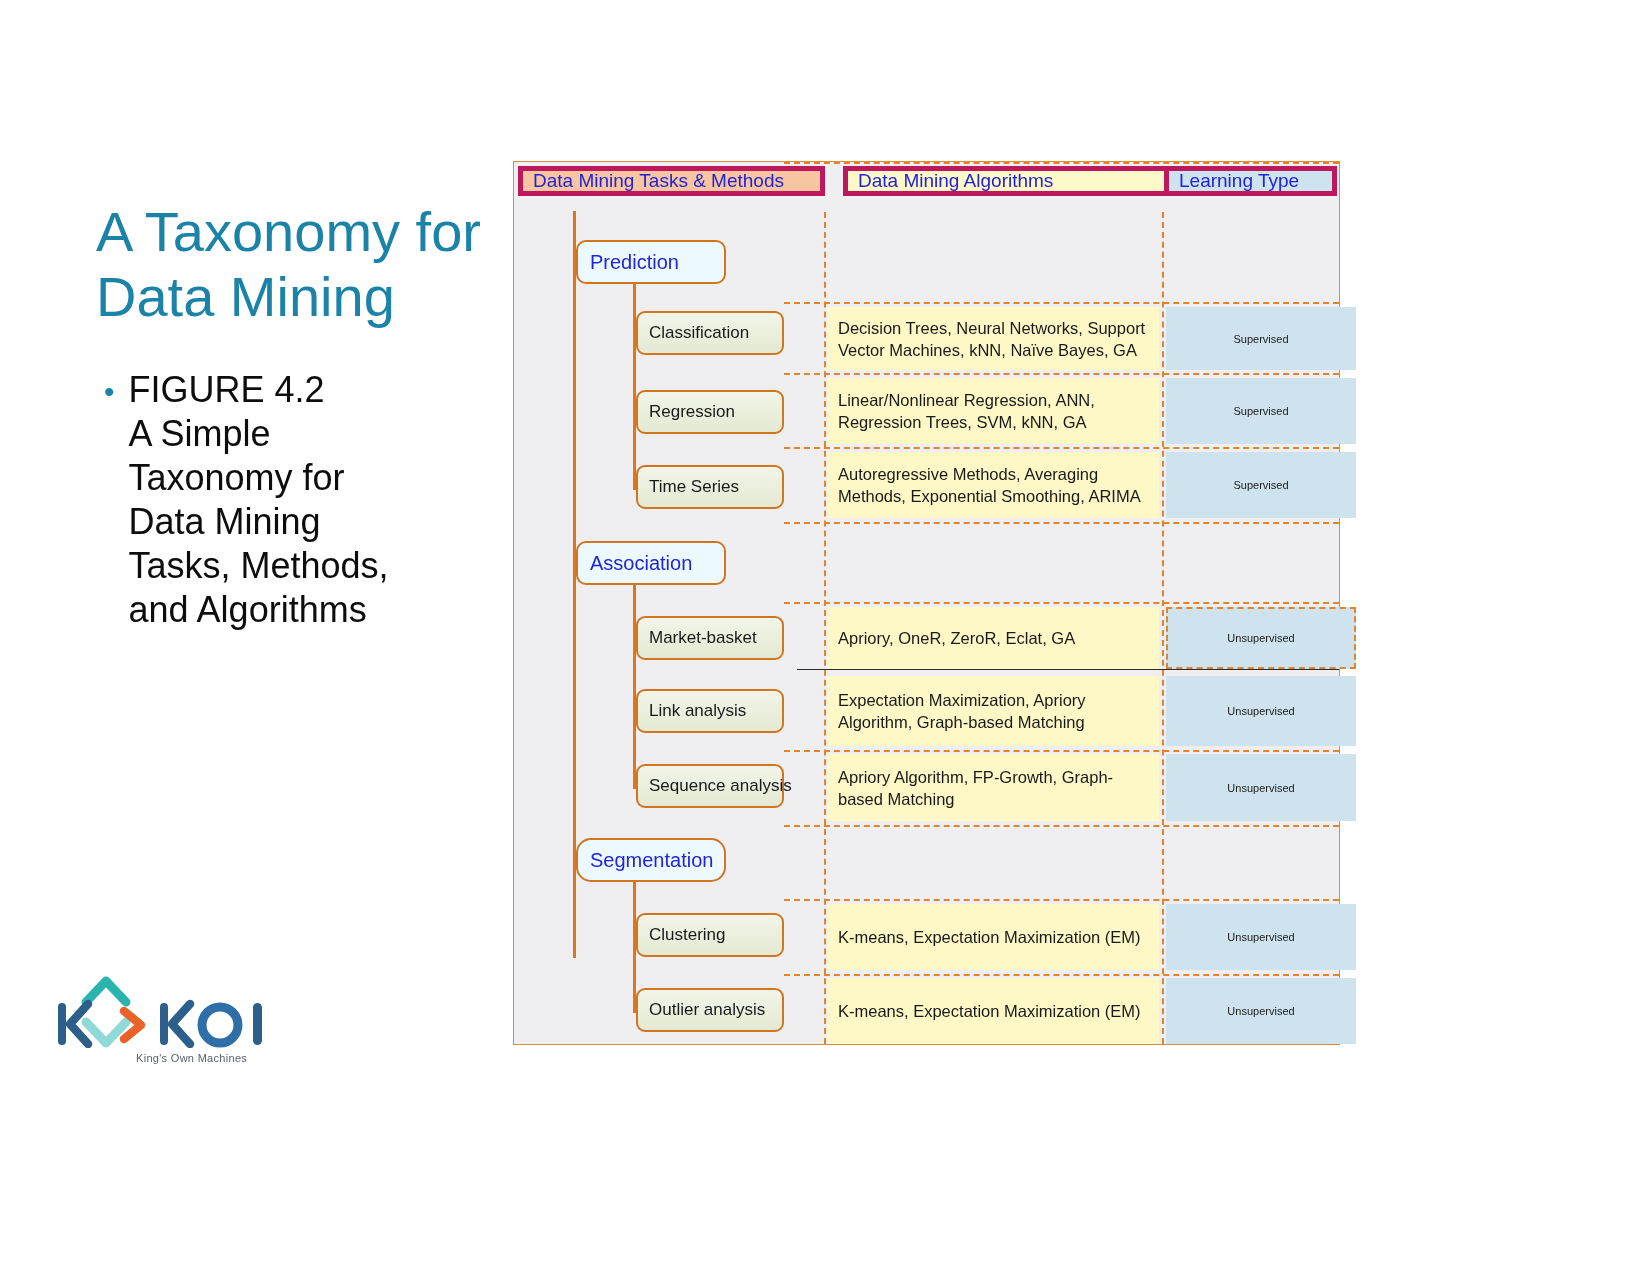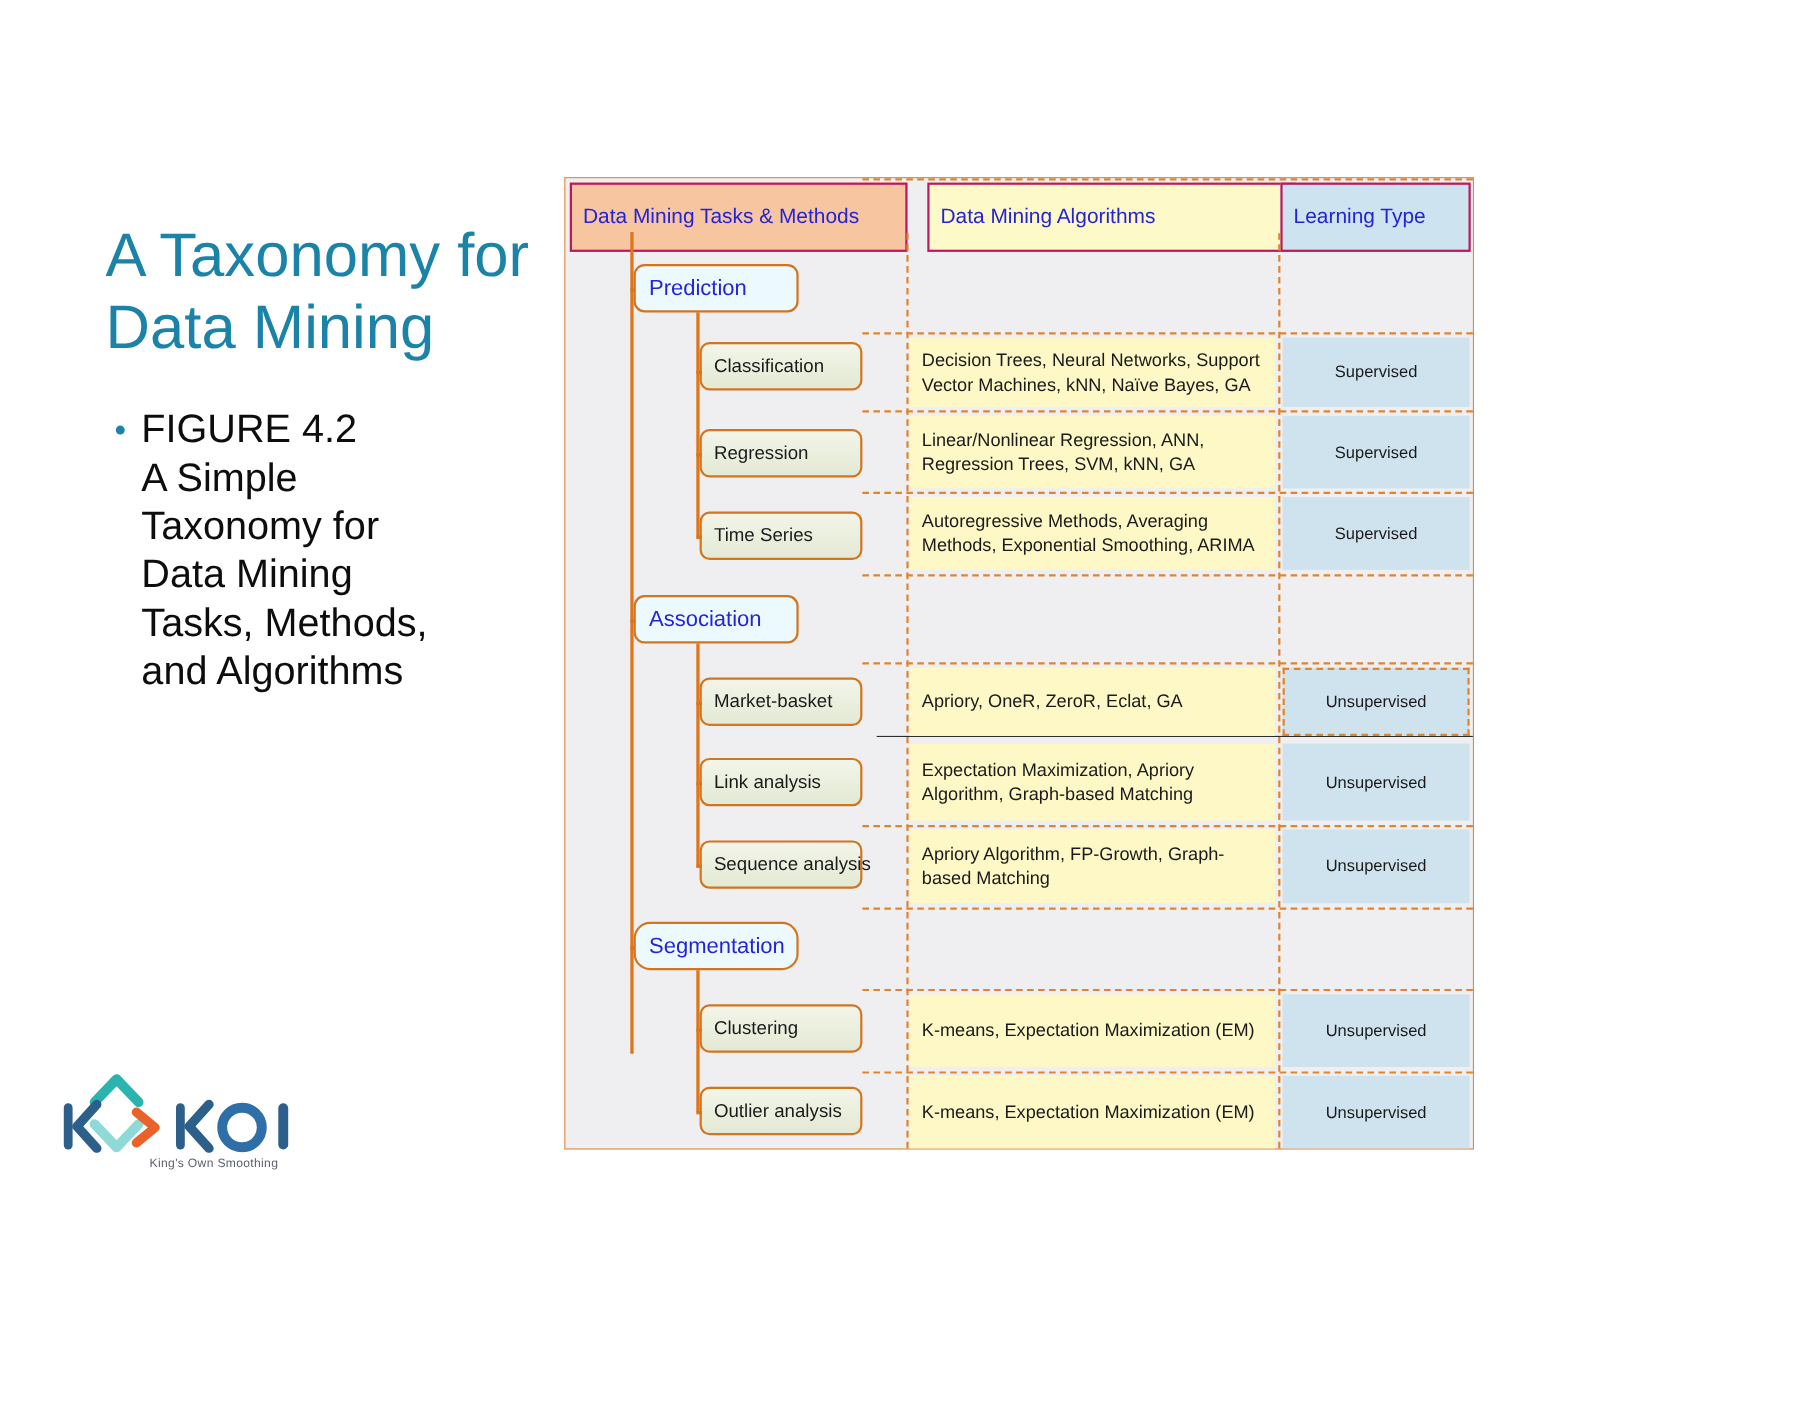--- a/index.html
+++ b/index.html
@@ -83,23 +83,23 @@
 
   
   .col-tasks   { left: 4px;   width: 307px; }
   .col-algos   { left: 329px; width: 335px; }
   .col-type    { left: 650px; width: 173px; }
 
   
   .hdr {
     position: absolute;
     top: 4px;
-    height: 63px;
-    box-sizing: border-box;
-    border: 2px solid #be185d;
+    height: 30px;
+    box-sizing: border-box;
+    border: 5px solid #be185d;
     display: flex;
     align-items: center;
     padding-left: 10px;
     font-size: 19px;
     color: #2323d8;
     white-space: nowrap;
   }
   .hdr.tasks { background: #f7c6a0; }
   .hdr.algos { background: #fdf9c8; }
   .hdr.type  { background: #cde4f0; }
@@ -147,27 +147,27 @@
     color: #1a1a1a;
     display: flex;
     flex-direction: column;
     justify-content: center;
     white-space: pre-line;
   }
   
   .cell-type {
     position: absolute;
     left: 652px;
-    width: 170px;
+    width: 190px;
     background: #cfe3ef;
     box-sizing: border-box;
     display: flex;
     align-items: center;
     justify-content: center;
-    font-size: 15px;
+    font-size: 11px;
     color: #1a1a1a;
   }
   .cell-type.dashed { border: 2px dashed #e0852f; }
 
   
   .node-cat {
     position: absolute;
     box-sizing: border-box;
     background: #ecfaff;
     border: 2px solid #d2751f;
@@ -243,21 +243,21 @@
     <path d="M76 63 L93 77 L76 91" fill="none" stroke="#e8622a" stroke-width="8.5" stroke-linecap="round" stroke-linejoin="round"></path>
 
     <rect x="112" y="55" width="8" height="42" rx="4" fill="#2c5f8a"></rect>
     <path d="M142 56 L124 76 L142 96" fill="none" stroke="#2c5f8a" stroke-width="8.5" stroke-linecap="round" stroke-linejoin="round"></path>
 
     <circle cx="172" cy="77" r="18" fill="none" stroke="#2f6fa8" stroke-width="9"></circle>
 
     <rect x="205" y="55" width="9" height="42" rx="4.5" fill="#2c5f8a"></rect>
   </svg>
 </div>
-<div id="koi-tagline">King's Own Smoothing</div>
+<div id="koi-tagline">King's Own Machines</div>
 
 <div id="figure">
 
   <div class="hdr tasks col-tasks">Data Mining Tasks &amp; Methods</div>
   <div class="hdr algos col-algos">Data Mining Algorithms</div>
   <div class="hdr type col-type">Learning Type</div>
 
   <div class="vdash" id="vdash-1"></div>
   <div class="vdash" id="vdash-2"></div>
 

